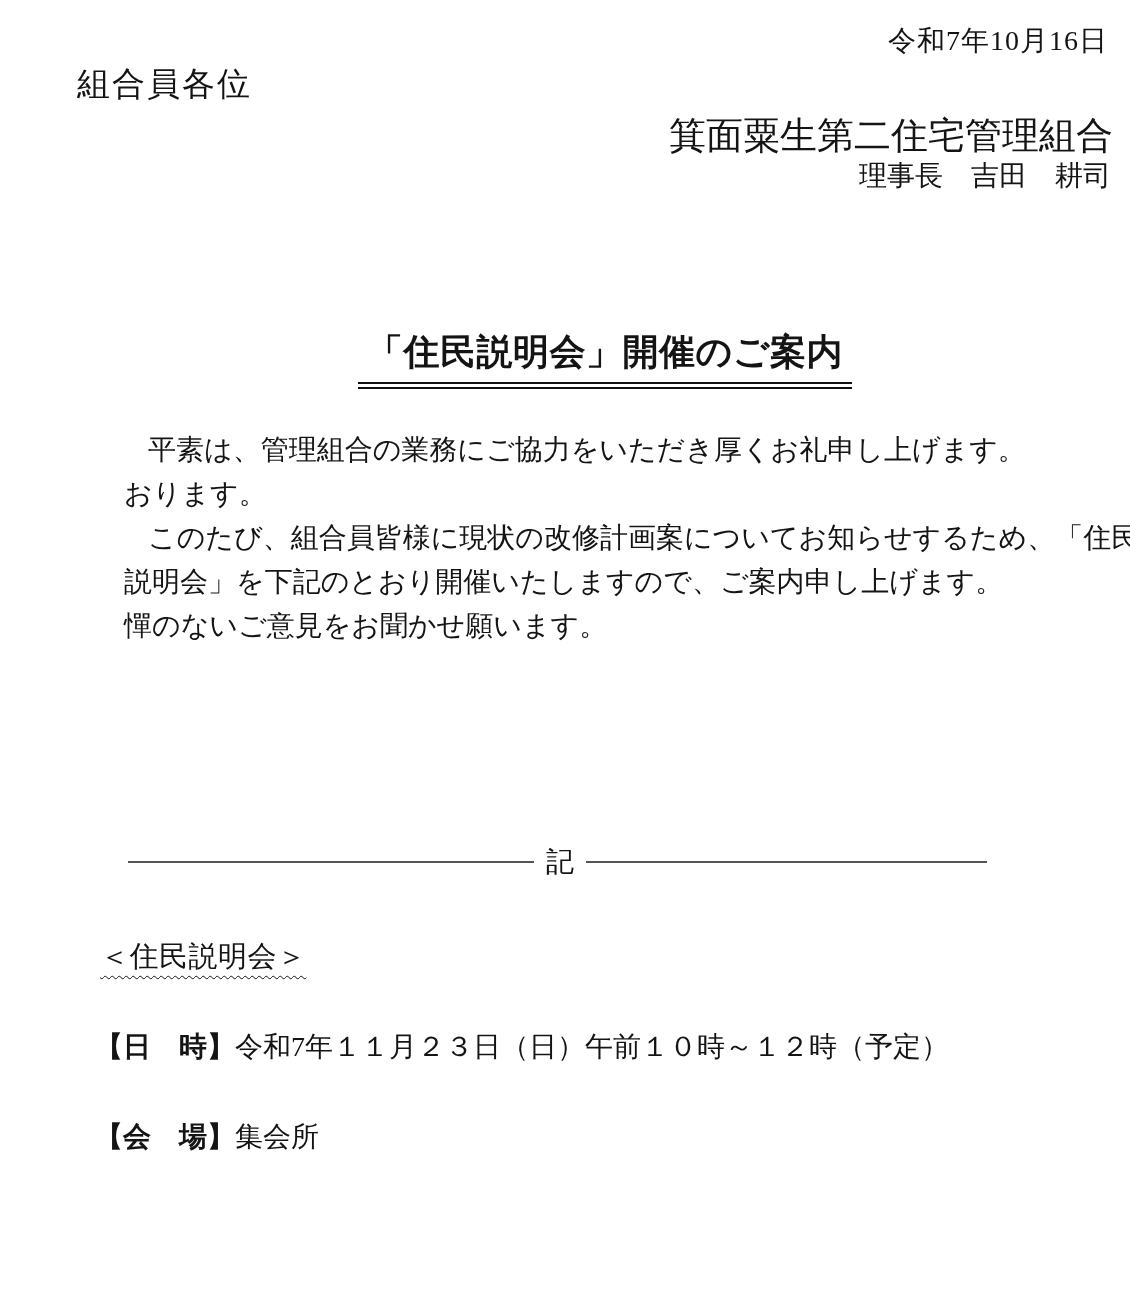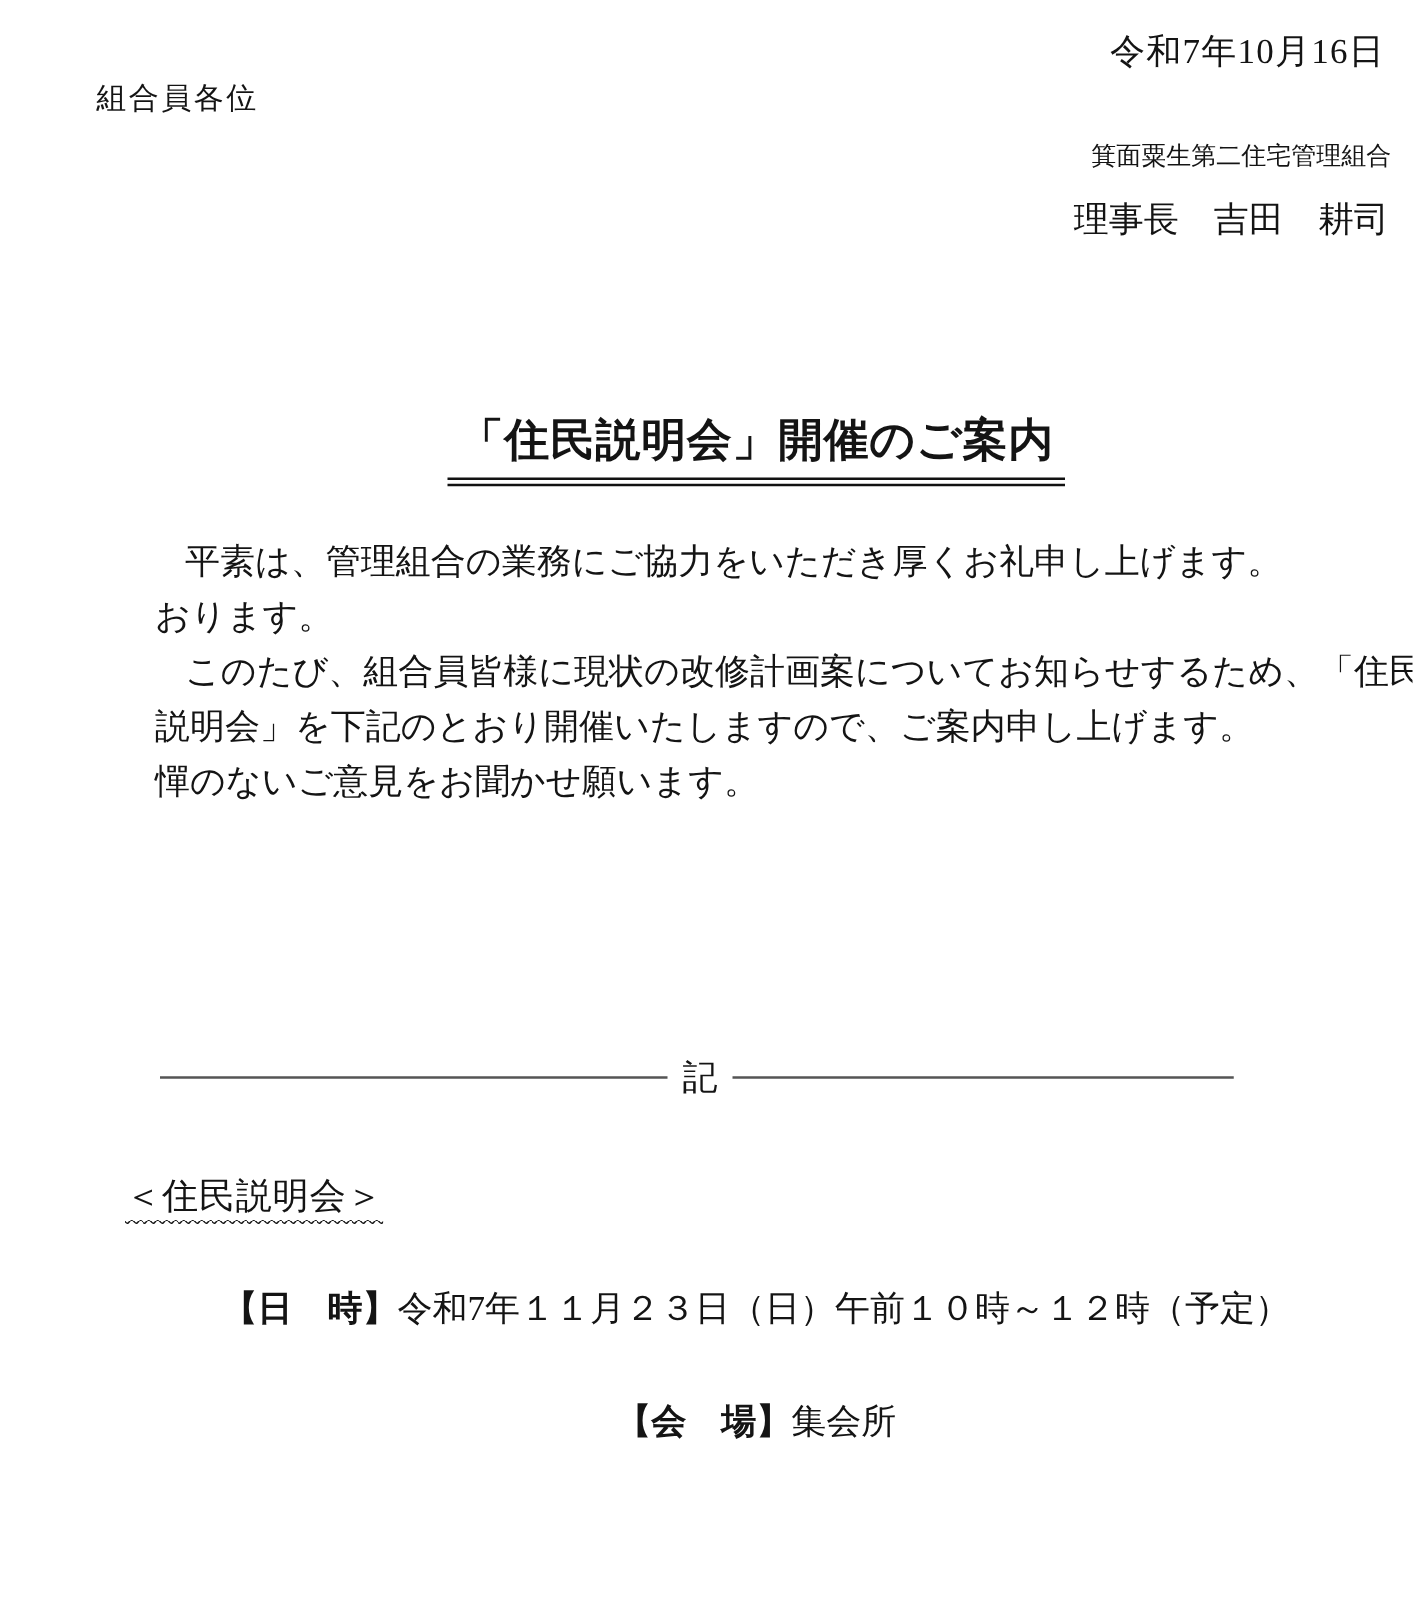--- a/index.html
+++ b/index.html
@@ -22,29 +22,29 @@
     top: 22px;
     right: 62px;
     font-size: 28px;
     letter-spacing: 1px;
     white-space: nowrap;
   }
   .recipient {
     position: absolute;
     top: 62px;
     left: 37px;
-    font-size: 24px;
+    font-size: 33px;
     letter-spacing: 2px;
     white-space: nowrap;
   }
   .org {
     position: absolute;
     top: 111px;
     right: 57px;
-    font-size: 20px;
+    font-size: 37px;
     white-space: nowrap;
   }
   .sender {
     position: absolute;
     top: 157px;
     right: 59px;
     font-size: 28px;
     white-space: nowrap;
   }
   .title-wrap {
@@ -114,21 +114,20 @@
     position: absolute;
     top: 1028px;
     left: 55px;
     width: 1020px;
   }
   .detail-row {
     height: 37px;
     margin-bottom: 53px;
     font-size: 28px;
     white-space: nowrap;
-    text-align: center;
   }
   .detail-label {
     font-weight: 700;
   }
   .detail-value {
     font-weight: 400;
   }
 </style>
 </head>
 <body>

